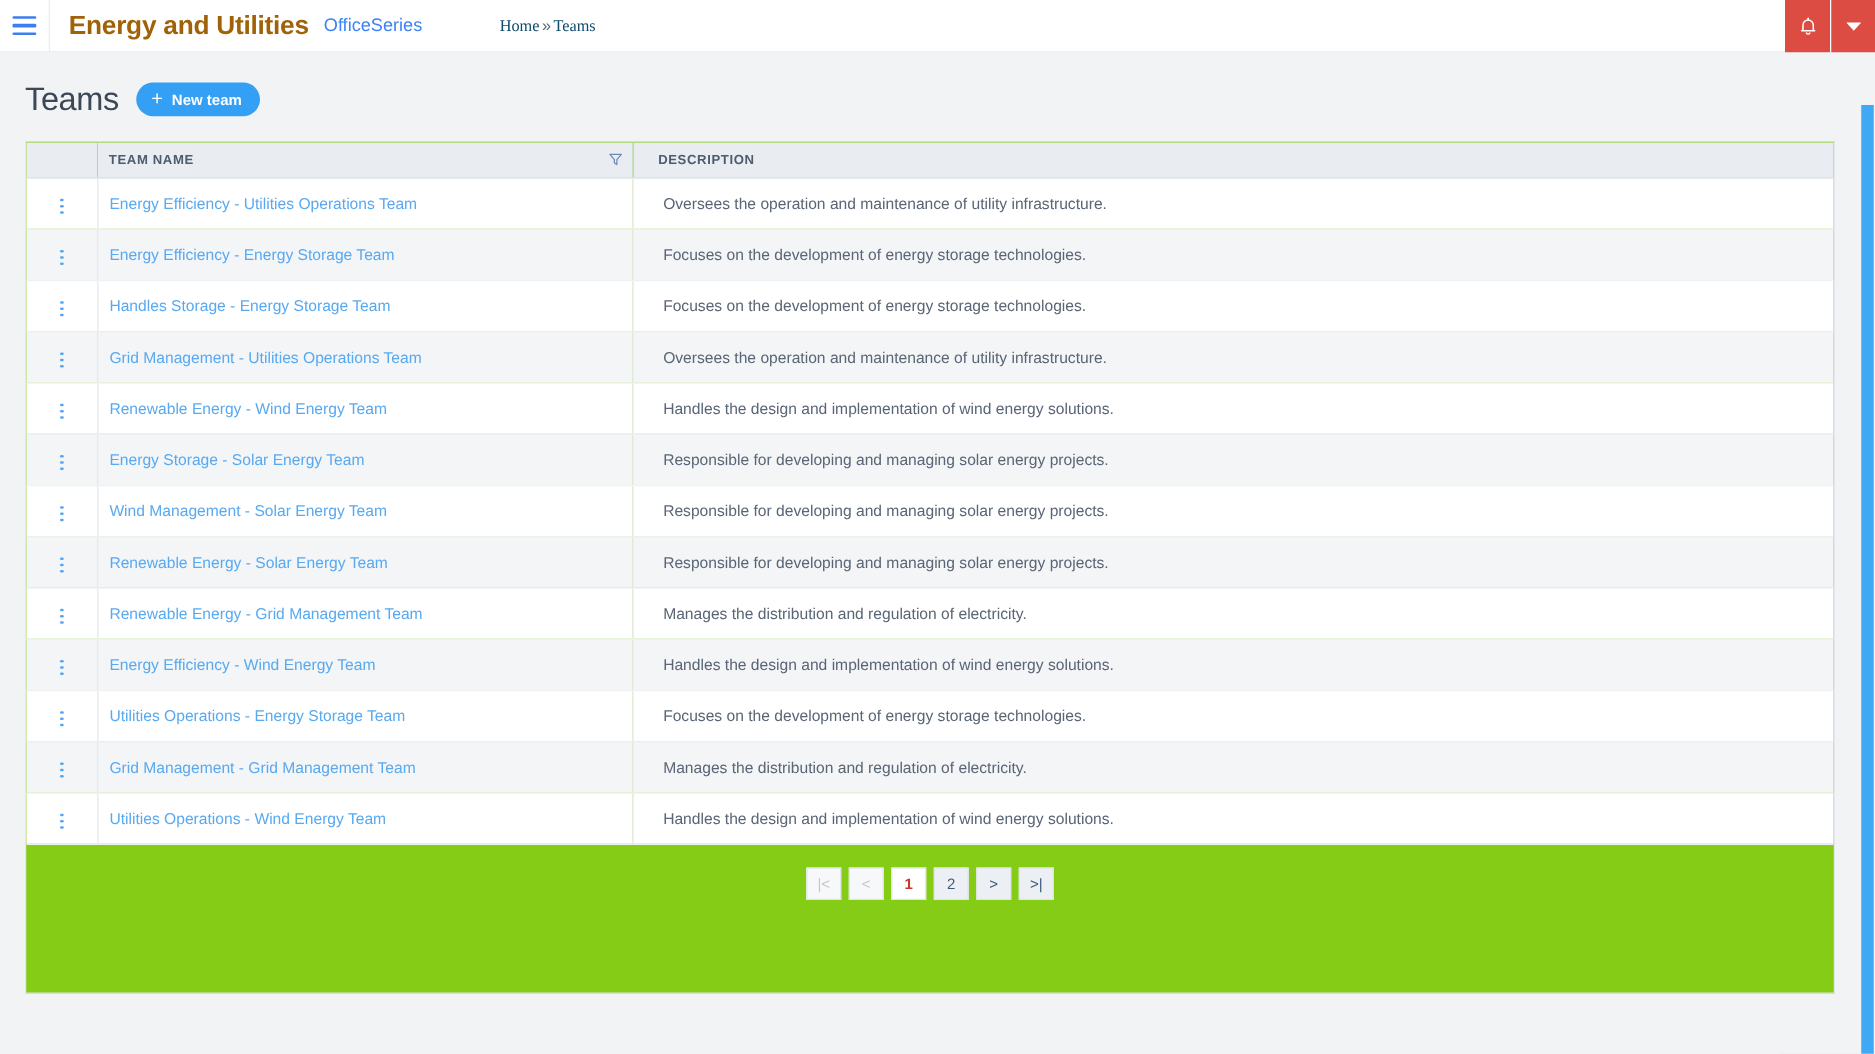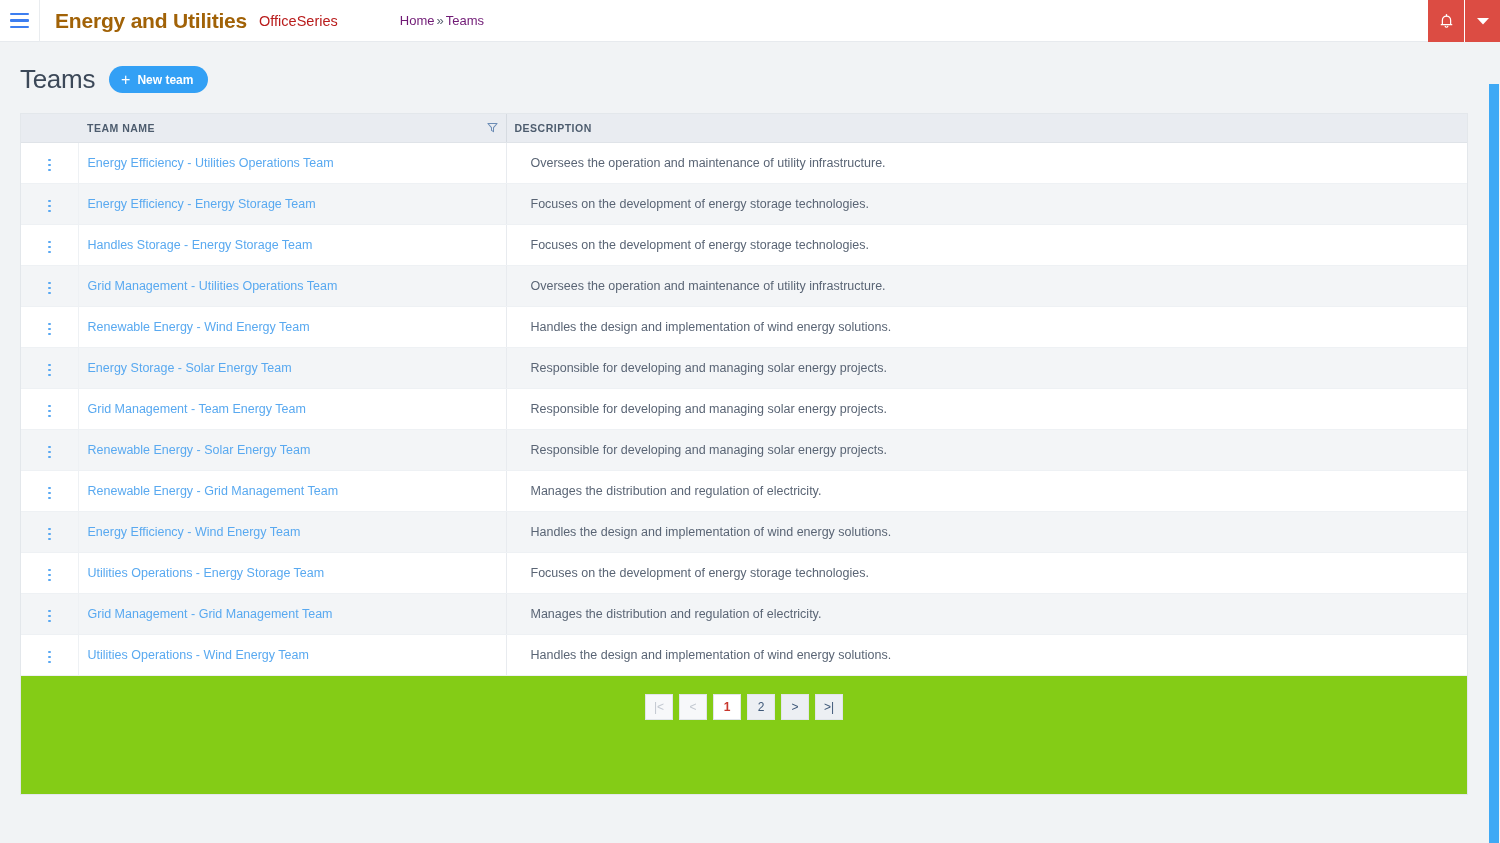--- a/index.html
+++ b/index.html
@@ -45,30 +45,30 @@
     margin-left: 15px;
     font-size: 21px;
     font-weight: bold;
     color: #a16207;
     letter-spacing: -0.2px;
     white-space: nowrap;
   }
   .suite {
     margin-left: 12px;
     font-size: 14.5px;
-    color: #b91c1c;
+    color: #3b82f6;
     white-space: nowrap;
   }
   .breadcrumb {
     margin-left: 62px;
     font-size: 13px;
     color: #4a8df0;
     white-space: nowrap;
   }
-  .breadcrumb a { color: #701a75; text-decoration: none; cursor: pointer; }
+  .breadcrumb a { color: #0c4a6e; text-decoration: none; cursor: pointer; font-family: Liberation Serif, serif; }
   .breadcrumb .sep { color: #5a6472; margin: 0 2px; }
 
   .topbar-right {
     position: absolute;
     right: 0;
     top: 0;
     height: 42px;
     display: flex;
   }
   .redbtn {
@@ -136,21 +136,21 @@
     font-weight: bold;
     letter-spacing: 0.5px;
     color: #4d5c6e;
     text-align: left;
     padding: 0 0 0 8px;
     border-bottom: 1px solid #dfe3e8;
     position: relative;
   }
   th.col-kebab { width: 57px; padding: 0; }
   th.col-name  { width: 428px; padding-left: 9px; }
-  th.col-desc  { padding-left: 8px; border-left: 1px solid #d6dbe1; }
+  th.col-desc  { padding-left: 20px; border-left: 1px solid #d6dbe1; }
   .th-inner { display: flex; align-items: center; justify-content: space-between; padding-right: 8px; }
   .filter-icon { cursor: pointer; display: inline-flex; }
 
   tbody td {
     height: 41px;
     font-size: 12.5px;
     color: #5a6575;
     padding: 0 0 0 8px;
     border-bottom: 1px solid #eef1f4;
     vertical-align: middle;
@@ -333,21 +333,21 @@
               </span></td>
             <td class="cell-name"><a class="team-link">Energy Storage - Solar Energy Team</a></td>
             <td class="cell-desc">Responsible for developing and managing solar energy projects.</td>
           </tr>
           <tr>
             <td class="cell-kebab"><span class="kebab">
                 <i></i>
                 <i></i>
                 <i></i>
               </span></td>
-            <td class="cell-name"><a class="team-link">Grid Management - Team Energy Team</a></td>
+            <td class="cell-name"><a class="team-link">Wind Management - Solar Energy Team</a></td>
             <td class="cell-desc">Responsible for developing and managing solar energy projects.</td>
           </tr>
           <tr>
             <td class="cell-kebab"><span class="kebab">
                 <i></i>
                 <i></i>
                 <i></i>
               </span></td>
             <td class="cell-name"><a class="team-link">Renewable Energy - Solar Energy Team</a></td>
             <td class="cell-desc">Responsible for developing and managing solar energy projects.</td>

